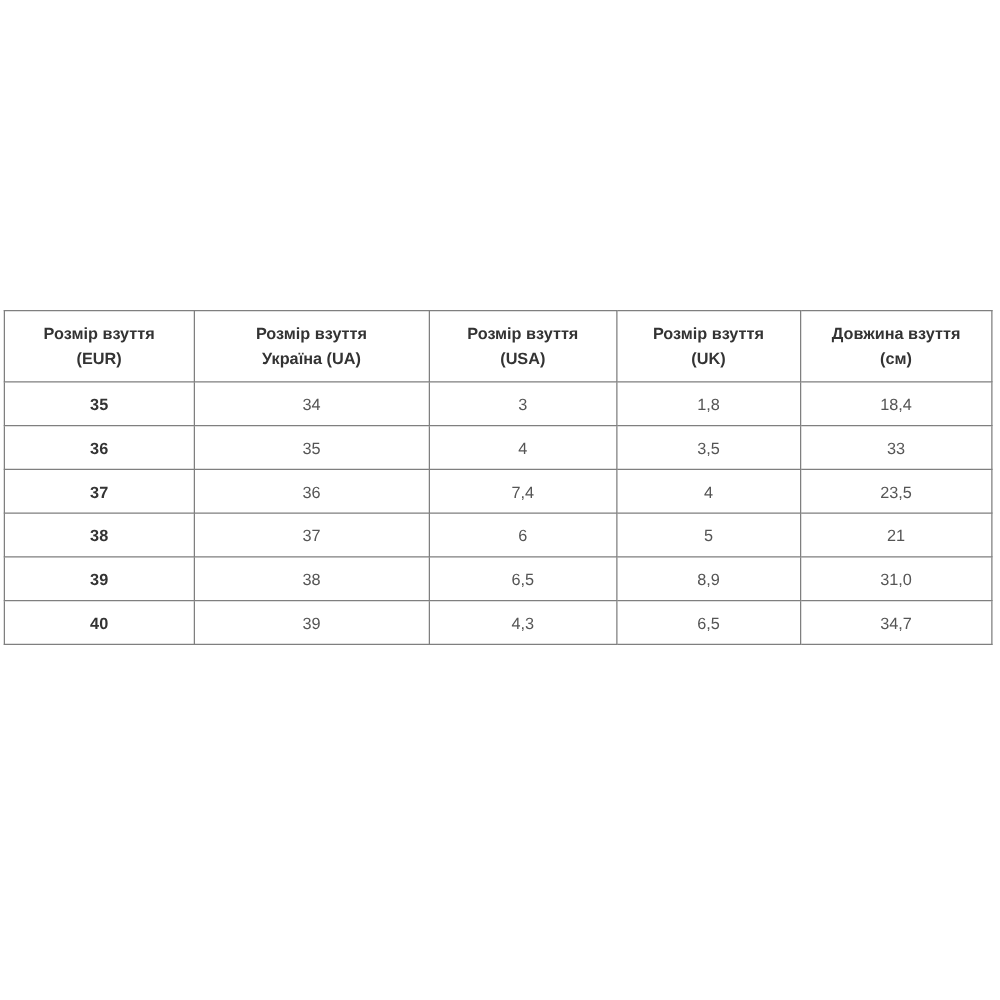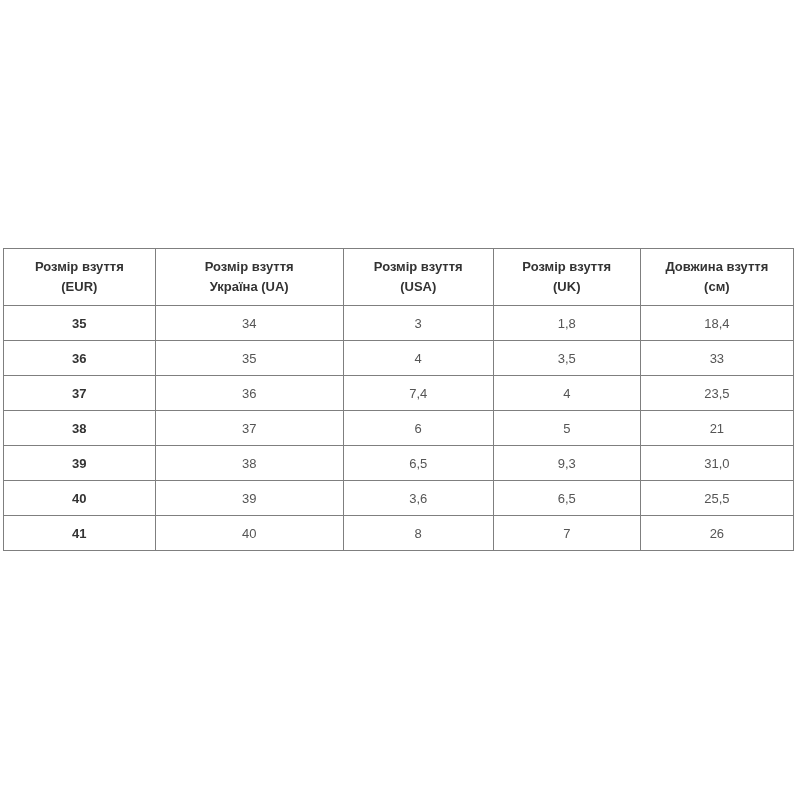--- a/index.html
+++ b/index.html
@@ -122,33 +122,26 @@
             <td class="first-col">38</td>
             <td>37</td>
             <td>6</td>
             <td>5</td>
             <td>21</td>
           </tr>
           <tr>
             <td class="first-col">39</td>
             <td>38</td>
             <td>6,5</td>
-            <td>9,3</td>
+            <td>8,9</td>
             <td>31,0</td>
           </tr>
           <tr>
             <td class="first-col">40</td>
             <td>39</td>
-            <td>3,6</td>
+            <td>4,3</td>
             <td>6,5</td>
-            <td>25,5</td>
-          </tr>
-          <tr>
-            <td class="first-col">41</td>
-            <td>40</td>
-            <td>8</td>
-            <td>7</td>
-            <td>26</td>
+            <td>34,7</td>
           </tr>
         </tbody>
     </table>
   </div>
 </div>
 
 </body></html>

